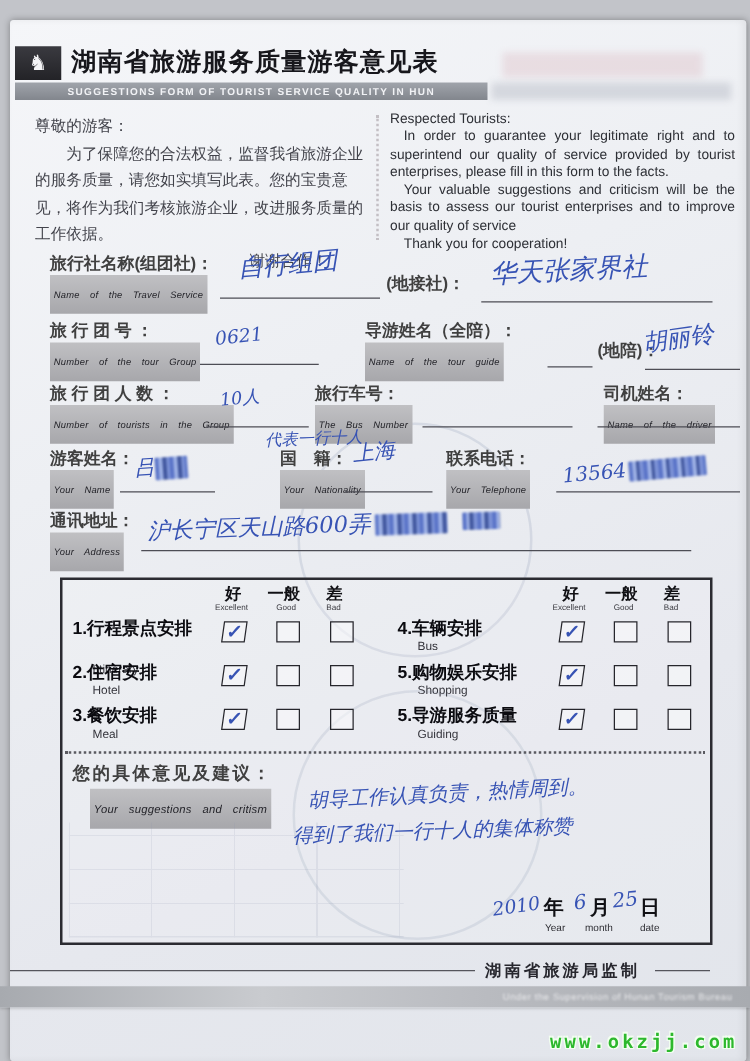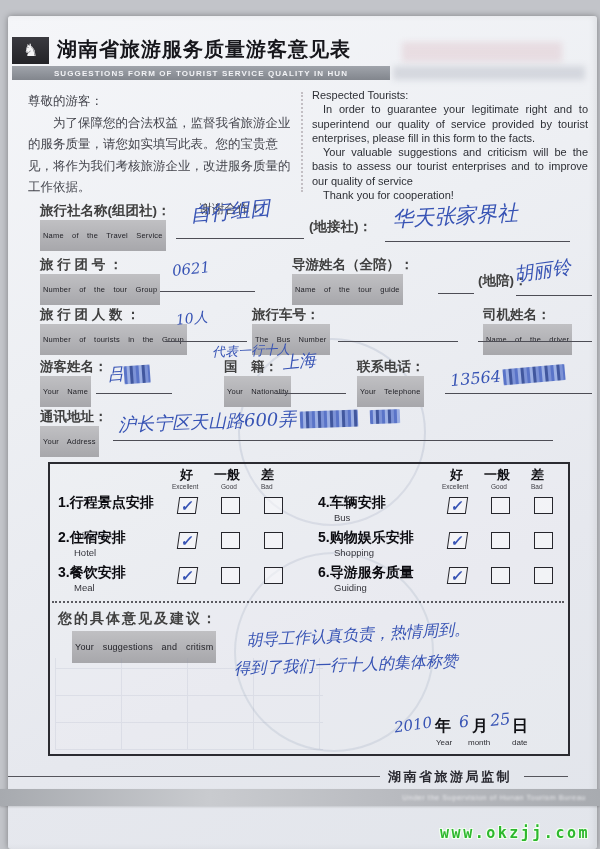--- a/index.html
+++ b/index.html
@@ -22,21 +22,21 @@
     font-family:"DejaVu Serif",serif;}
   .intro-cn .body{text-indent:2em;}
   .intro-cn .close{text-align:right;padding-right:34px;}
   .v-divider{left:301px;top:92px;height:100px;border-left:2px dotted #c3bfc4;}
   .intro-en{left:312px;top:88px;width:276px;font-size:11px;line-height:1.3;color:#2d2f35;text-align:justify;}
   .intro-en p{margin:0;text-indent:1em;}
   .intro-en .sal{text-indent:0;}
   
   .lbl-cn{font-size:13.5px;font-weight:bold;color:#404040;white-space:nowrap;}
   .en-band{display:inline-block;background:linear-gradient(#c0c0c3,#a7a7ab);color:#232329;
-    font-size:7.5px;padding:11px 3px;word-spacing:6px;letter-spacing:.2px;white-space:nowrap;}
+    font-size:7.5px;padding:11px 3px;word-spacing:6px;letter-spacing:.2px;white-space:nowrap;font-style:italic;}
   .ul{border-bottom:1.5px solid #4d4d55;height:0;}
   .hand{color:#3753b4;font-family:"DejaVu Serif",cursive;font-style:italic;white-space:nowrap;}
   .censor{display:inline-block;vertical-align:middle;border-radius:1px;filter:blur(.7px);
     background:repeating-linear-gradient(90deg,#5a74c8 0 3px,#9db0e4 3px 6px,#41579e 6px 9px,#7c92d6 9px 12px);}
   
   .rate-box{left:48px;top:462px;width:518px;height:290px;border:2px solid #2b2b31;background:rgba(255,255,255,.12);}
   .col-cn{font-size:13px;font-weight:bold;color:#101014;}
   .col-en{font-size:6.5px;color:#3a3a40;}
   .cb-row{display:flex;gap:24px;}
   .cb{width:17px;height:15px;border:1.7px solid #26262c;background:rgba(250,250,252,.55);
@@ -193,21 +193,21 @@
   </div>
   <div class="abs" style="left:318px;top:494px;">
     <div class="ri-cn">4.车辆安排</div>
     <div class="ri-en" style="margin-left:16px;">Bus</div>
   </div>
   <div class="abs" style="left:318px;top:529px;">
     <div class="ri-cn">5.购物娱乐安排</div>
     <div class="ri-en" style="margin-left:16px;">Shopping</div>
   </div>
   <div class="abs" style="left:318px;top:564px;">
-    <div class="ri-cn">6.导游服务质量</div>
+    <div class="ri-cn">5.导游服务质量</div>
     <div class="ri-en" style="margin-left:16px;">Guiding</div>
   </div>
 
   <div class="abs cb-row" style="left:178px;top:497px;">
     <span class="cb checked">✓</span>
     <span class="cb"></span>
     <span class="cb"></span>
   </div>
   <div class="abs cb-row" style="left:178px;top:532px;">
     <span class="cb checked">✓</span>

